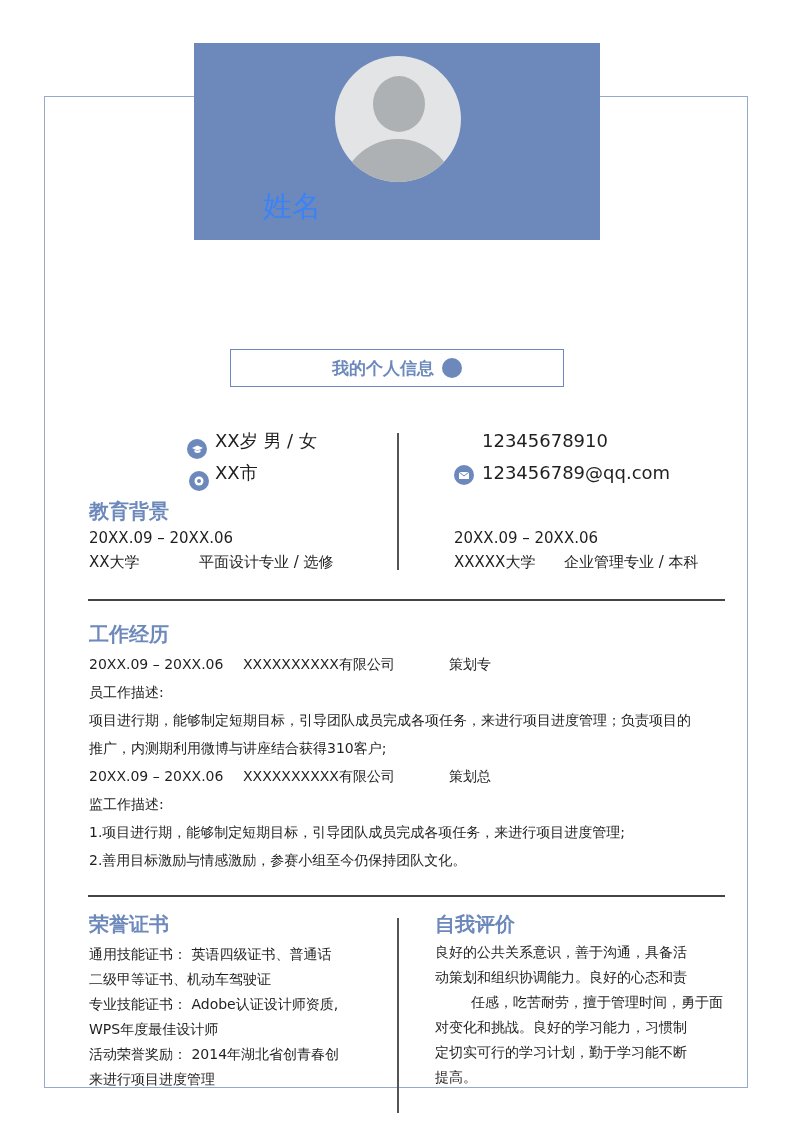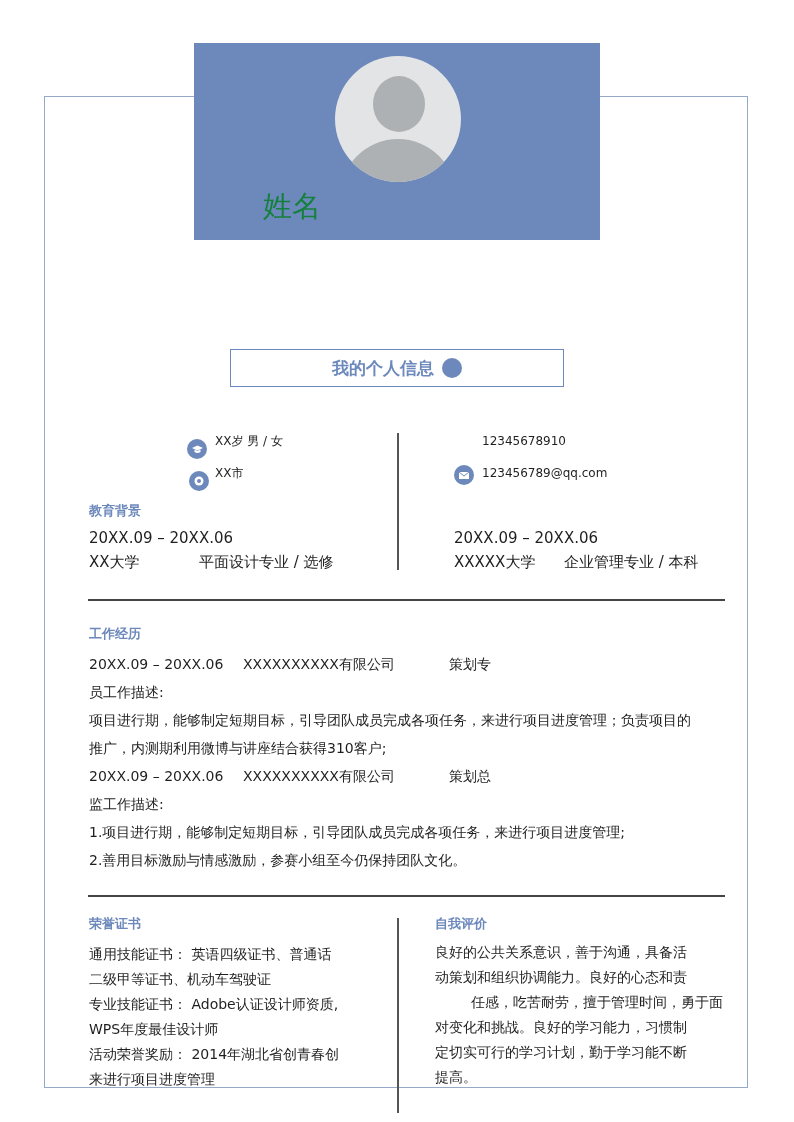--- a/index.html
+++ b/index.html
@@ -4,29 +4,29 @@
 <style>
   html, body { margin:0; padding:0; }
   body { width:794px; height:1122px; position:relative; background:#ffffff; overflow:hidden;
          font-family:"DejaVu Sans","Liberation Sans",sans-serif; color:#1f1f1f; }
   .abs { position:absolute; }
   .frame { left:44px; top:96px; width:704px; height:992px; border:1.5px solid #97a9c8; box-sizing:border-box; }
   .header-band { left:194px; top:43px; width:406px; height:197px; background:#6d89bc; }
   .avatar { left:335px; top:56px; width:126px; height:126px; border-radius:50%; background:#e3e4e6; overflow:hidden; }
   .avatar .head { position:absolute; left:38px; top:20px; width:52px; height:56px; border-radius:50%; background:#adb1b4; }
   .avatar .body { position:absolute; left:5px; top:83px; width:116px; height:80px; border-radius:58px 58px 0 0; background:#adb1b4; }
-  .name { left:263px; top:186px; font-size:29px; color:#15803d; line-height:40px; }
+  .name { left:263px; top:186px; font-size:29px; color:#3b82f6; line-height:40px; }
   .info-box { left:230px; top:349px; width:334px; height:38px; border:1.5px solid #6d89bc; box-sizing:border-box;
               display:flex; align-items:center; justify-content:center; }
   .info-box .title { font-size:17px; font-weight:bold; color:#6d89bc; }
   .info-box .dot { width:20px; height:20px; border-radius:50%; background:#6d89bc; margin-left:8px; }
-  .txt { font-size:12px; line-height:20px; color:#1f1f1f; white-space:nowrap; }
+  .txt { font-size:18px; line-height:20px; color:#1f1f1f; white-space:nowrap; }
   .txt15 { font-size:15px; line-height:22px; color:#1f1f1f; white-space:nowrap; }
   .icon-circ { width:20px; height:20px; border-radius:50%; background:#6d89bc; display:flex; align-items:center; justify-content:center; }
-  .sec-title { font-size:13px; font-weight:bold; color:#6d89bc; line-height:24px; white-space:nowrap; }
+  .sec-title { font-size:20px; font-weight:bold; color:#6d89bc; line-height:24px; white-space:nowrap; }
   .vline { width:1.5px; background:#555; }
   .hline { height:1.5px; background:#444; }
   .body-line { font-size:14px; line-height:28px; color:#1f1f1f; white-space:nowrap; }
   .side-line { font-size:14px; line-height:25px; color:#1f1f1f; white-space:nowrap; }
 </style>
 </head>
 <body>
 
 <div class="abs frame"></div>
 

